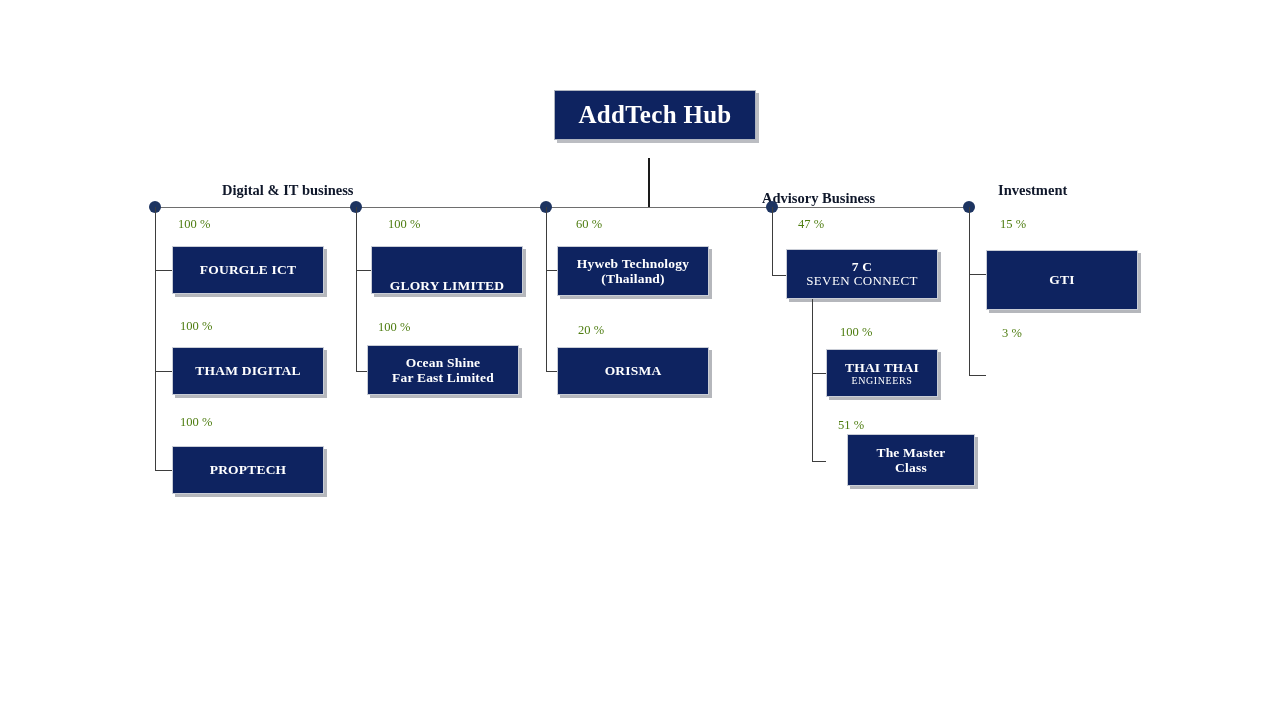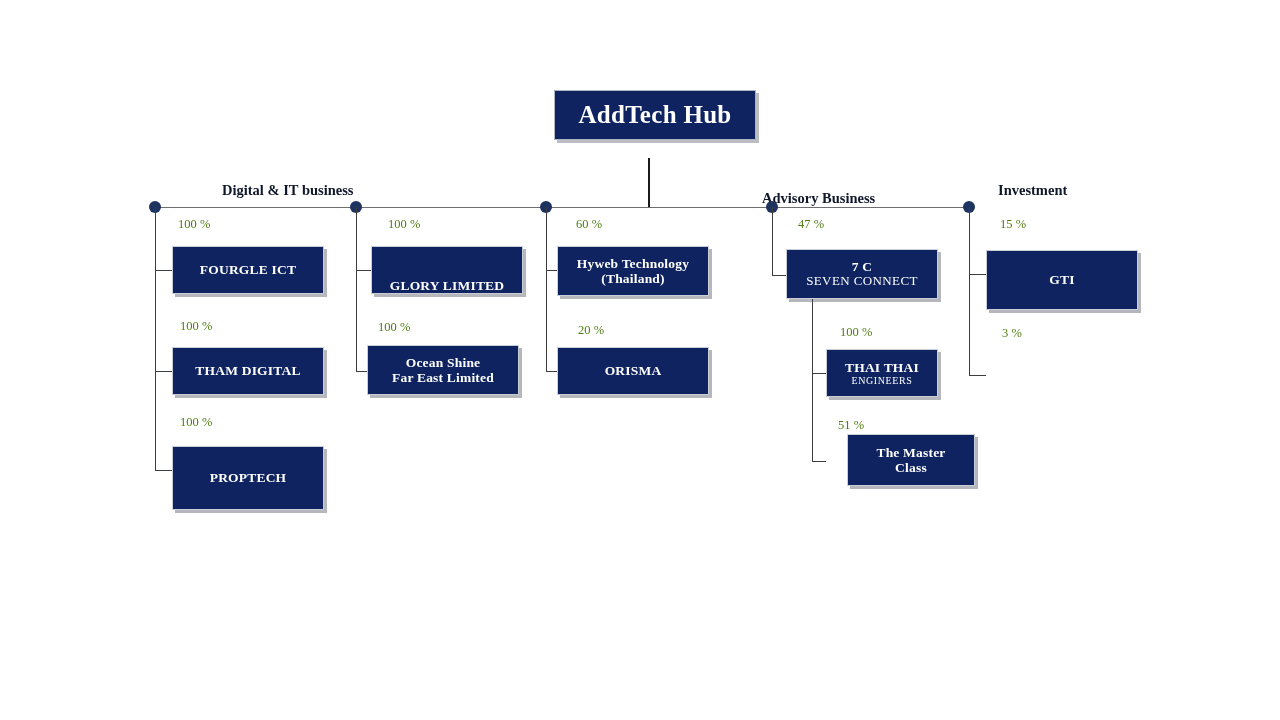--- a/index.html
+++ b/index.html
@@ -143,21 +143,21 @@
   </div>
 
   <div class="pct-label" style="left:180px; top:319px;">100 %</div>
   <div class="line-h" style="left:155px; top:371px; width:17px;"></div>
   <div class="node" style="left:172px; top:347px; width:152px; height:48px;">
     <span class="t1">THAM DIGITAL</span>
   </div>
 
   <div class="pct-label" style="left:180px; top:415px;">100 %</div>
   <div class="line-h" style="left:155px; top:470px; width:17px;"></div>
-  <div class="node" style="left:172px; top:446px; width:152px; height:64px;">
+  <div class="node" style="left:172px; top:446px; width:152px; height:48px;">
     <span class="t1">PROPTECH</span>
   </div>
 
   <div class="dot" style="left:350px; top:201px;"></div>
   <div class="line-v" style="left:356px; top:207px; height:165px;"></div>
 
   <div class="pct-label" style="left:388px; top:217px;">100 %</div>
   <div class="line-h" style="left:356px; top:270px; width:15px;"></div>
   <div class="node" style="left:371px; top:246px; width:152px; height:48px;justify-content:flex-end;">
     <span class="t1">GLORY LIMITED</span>

